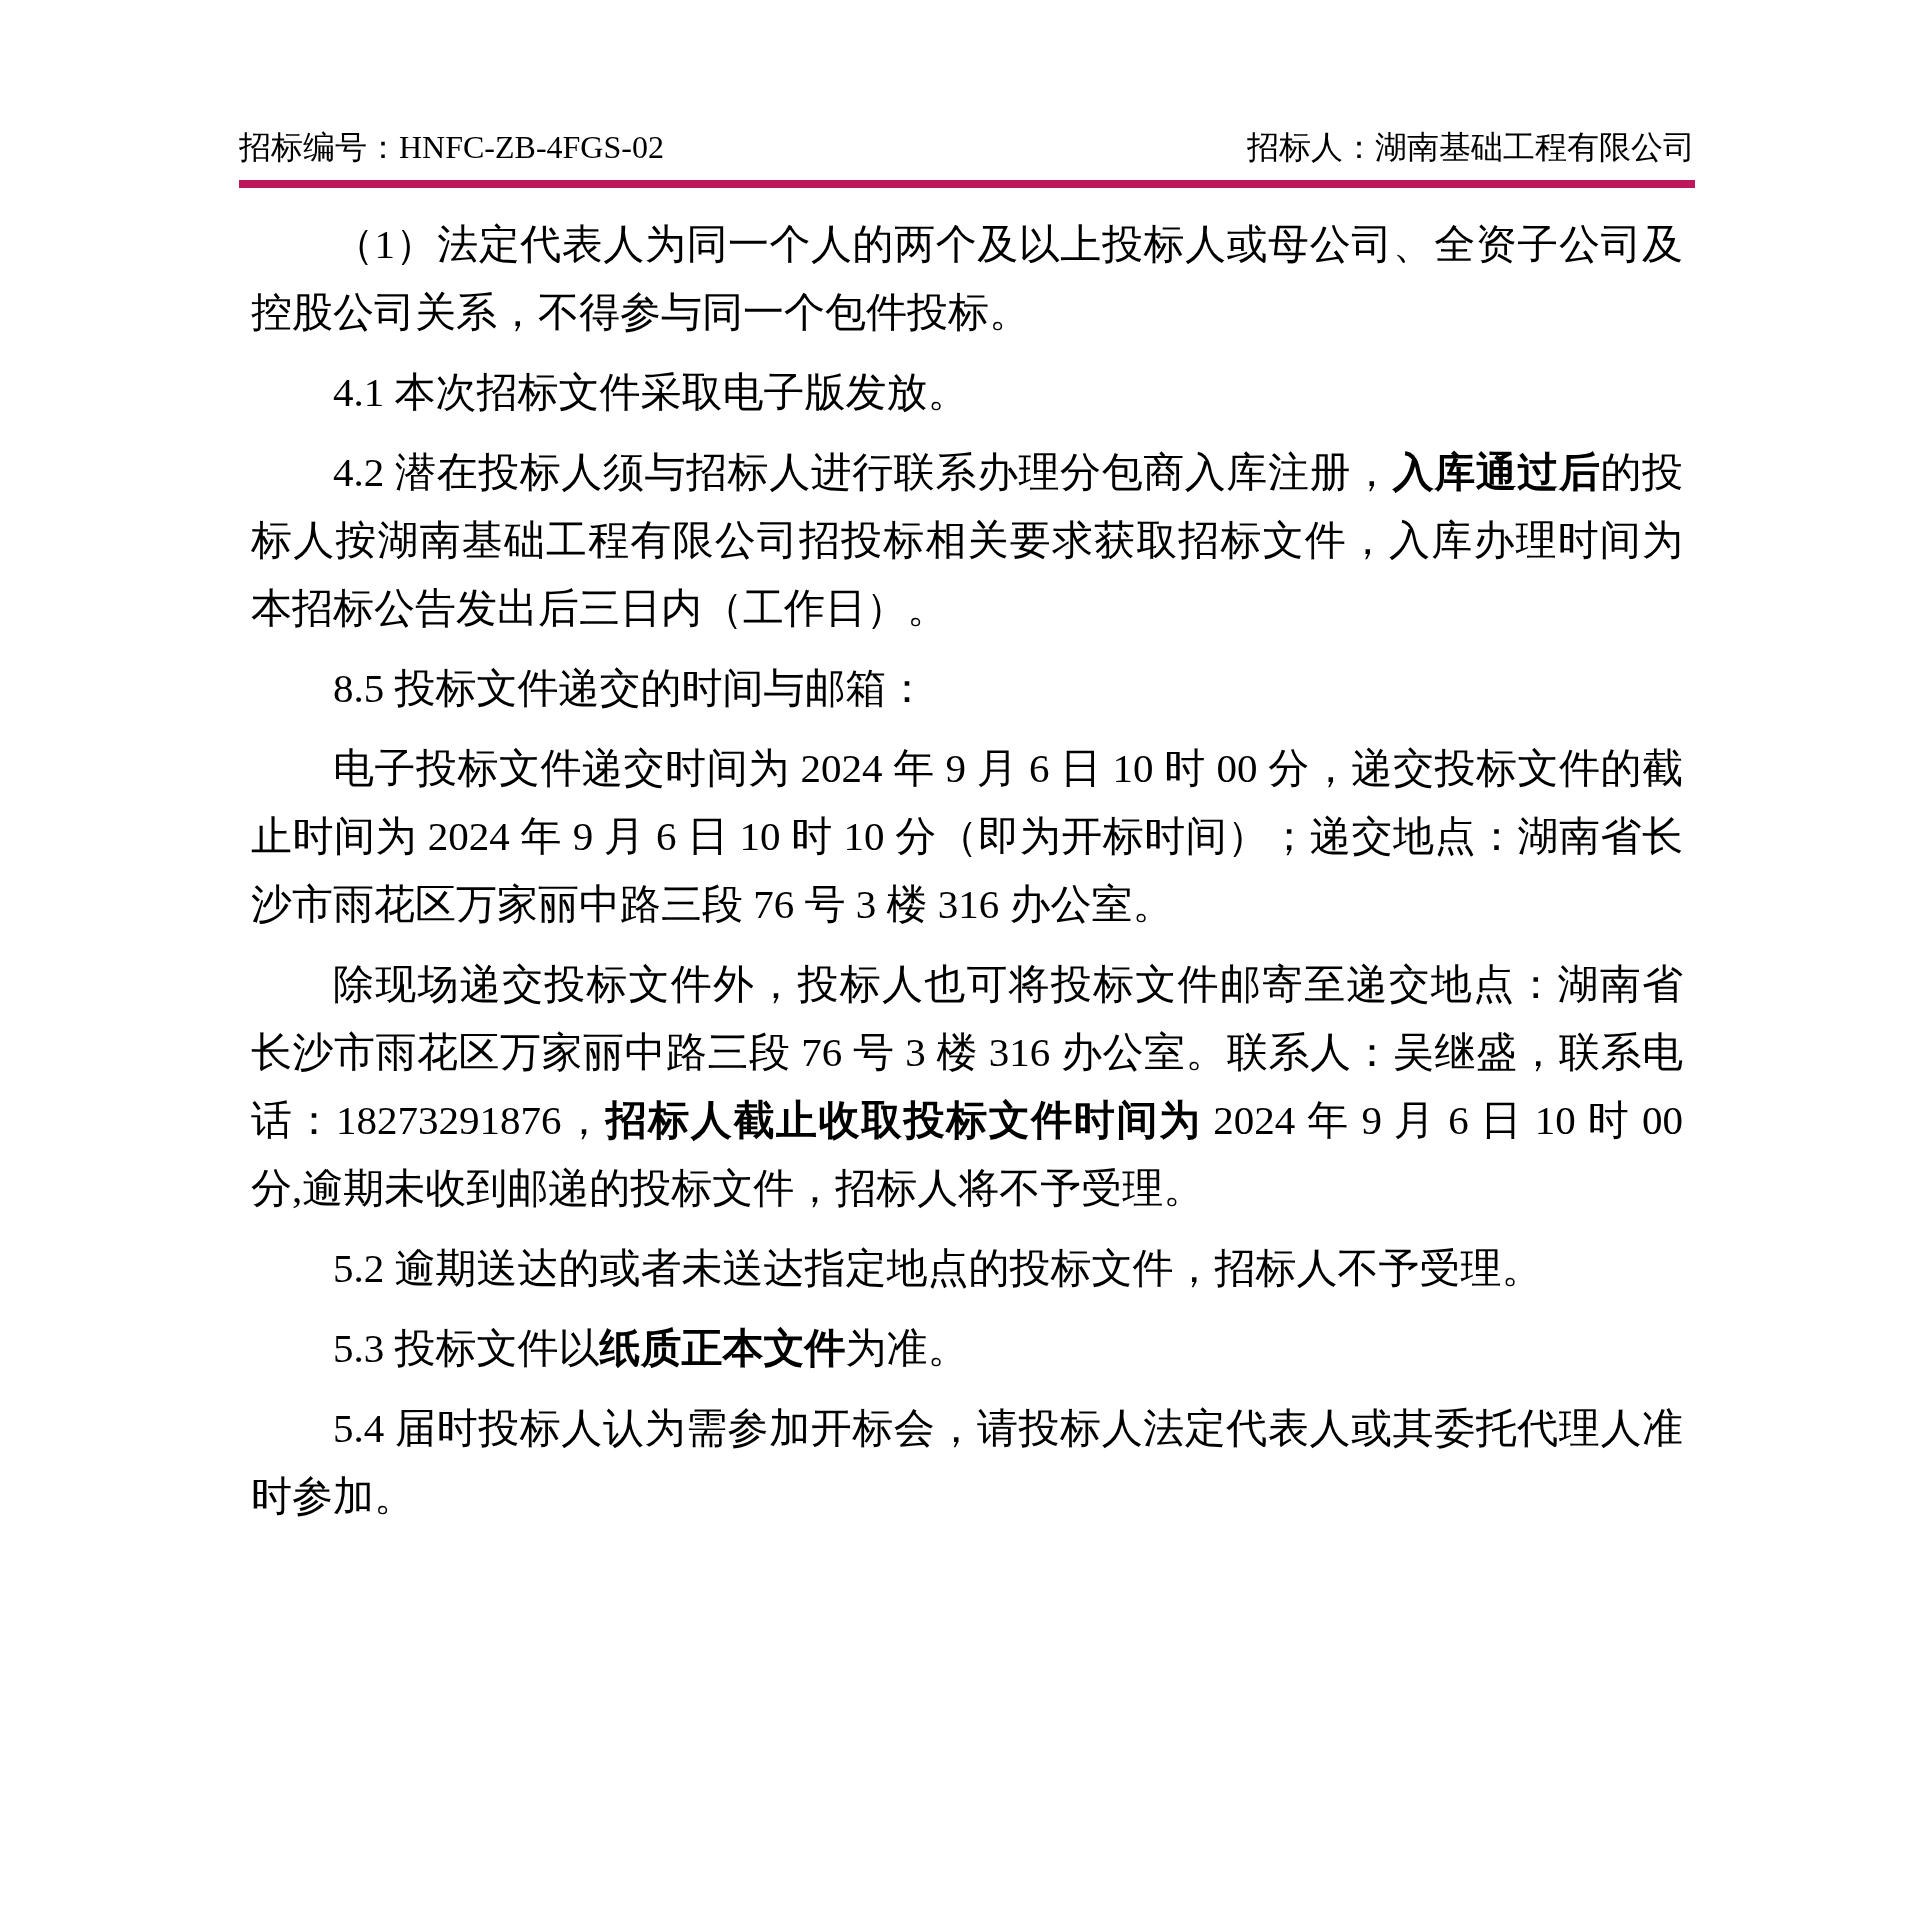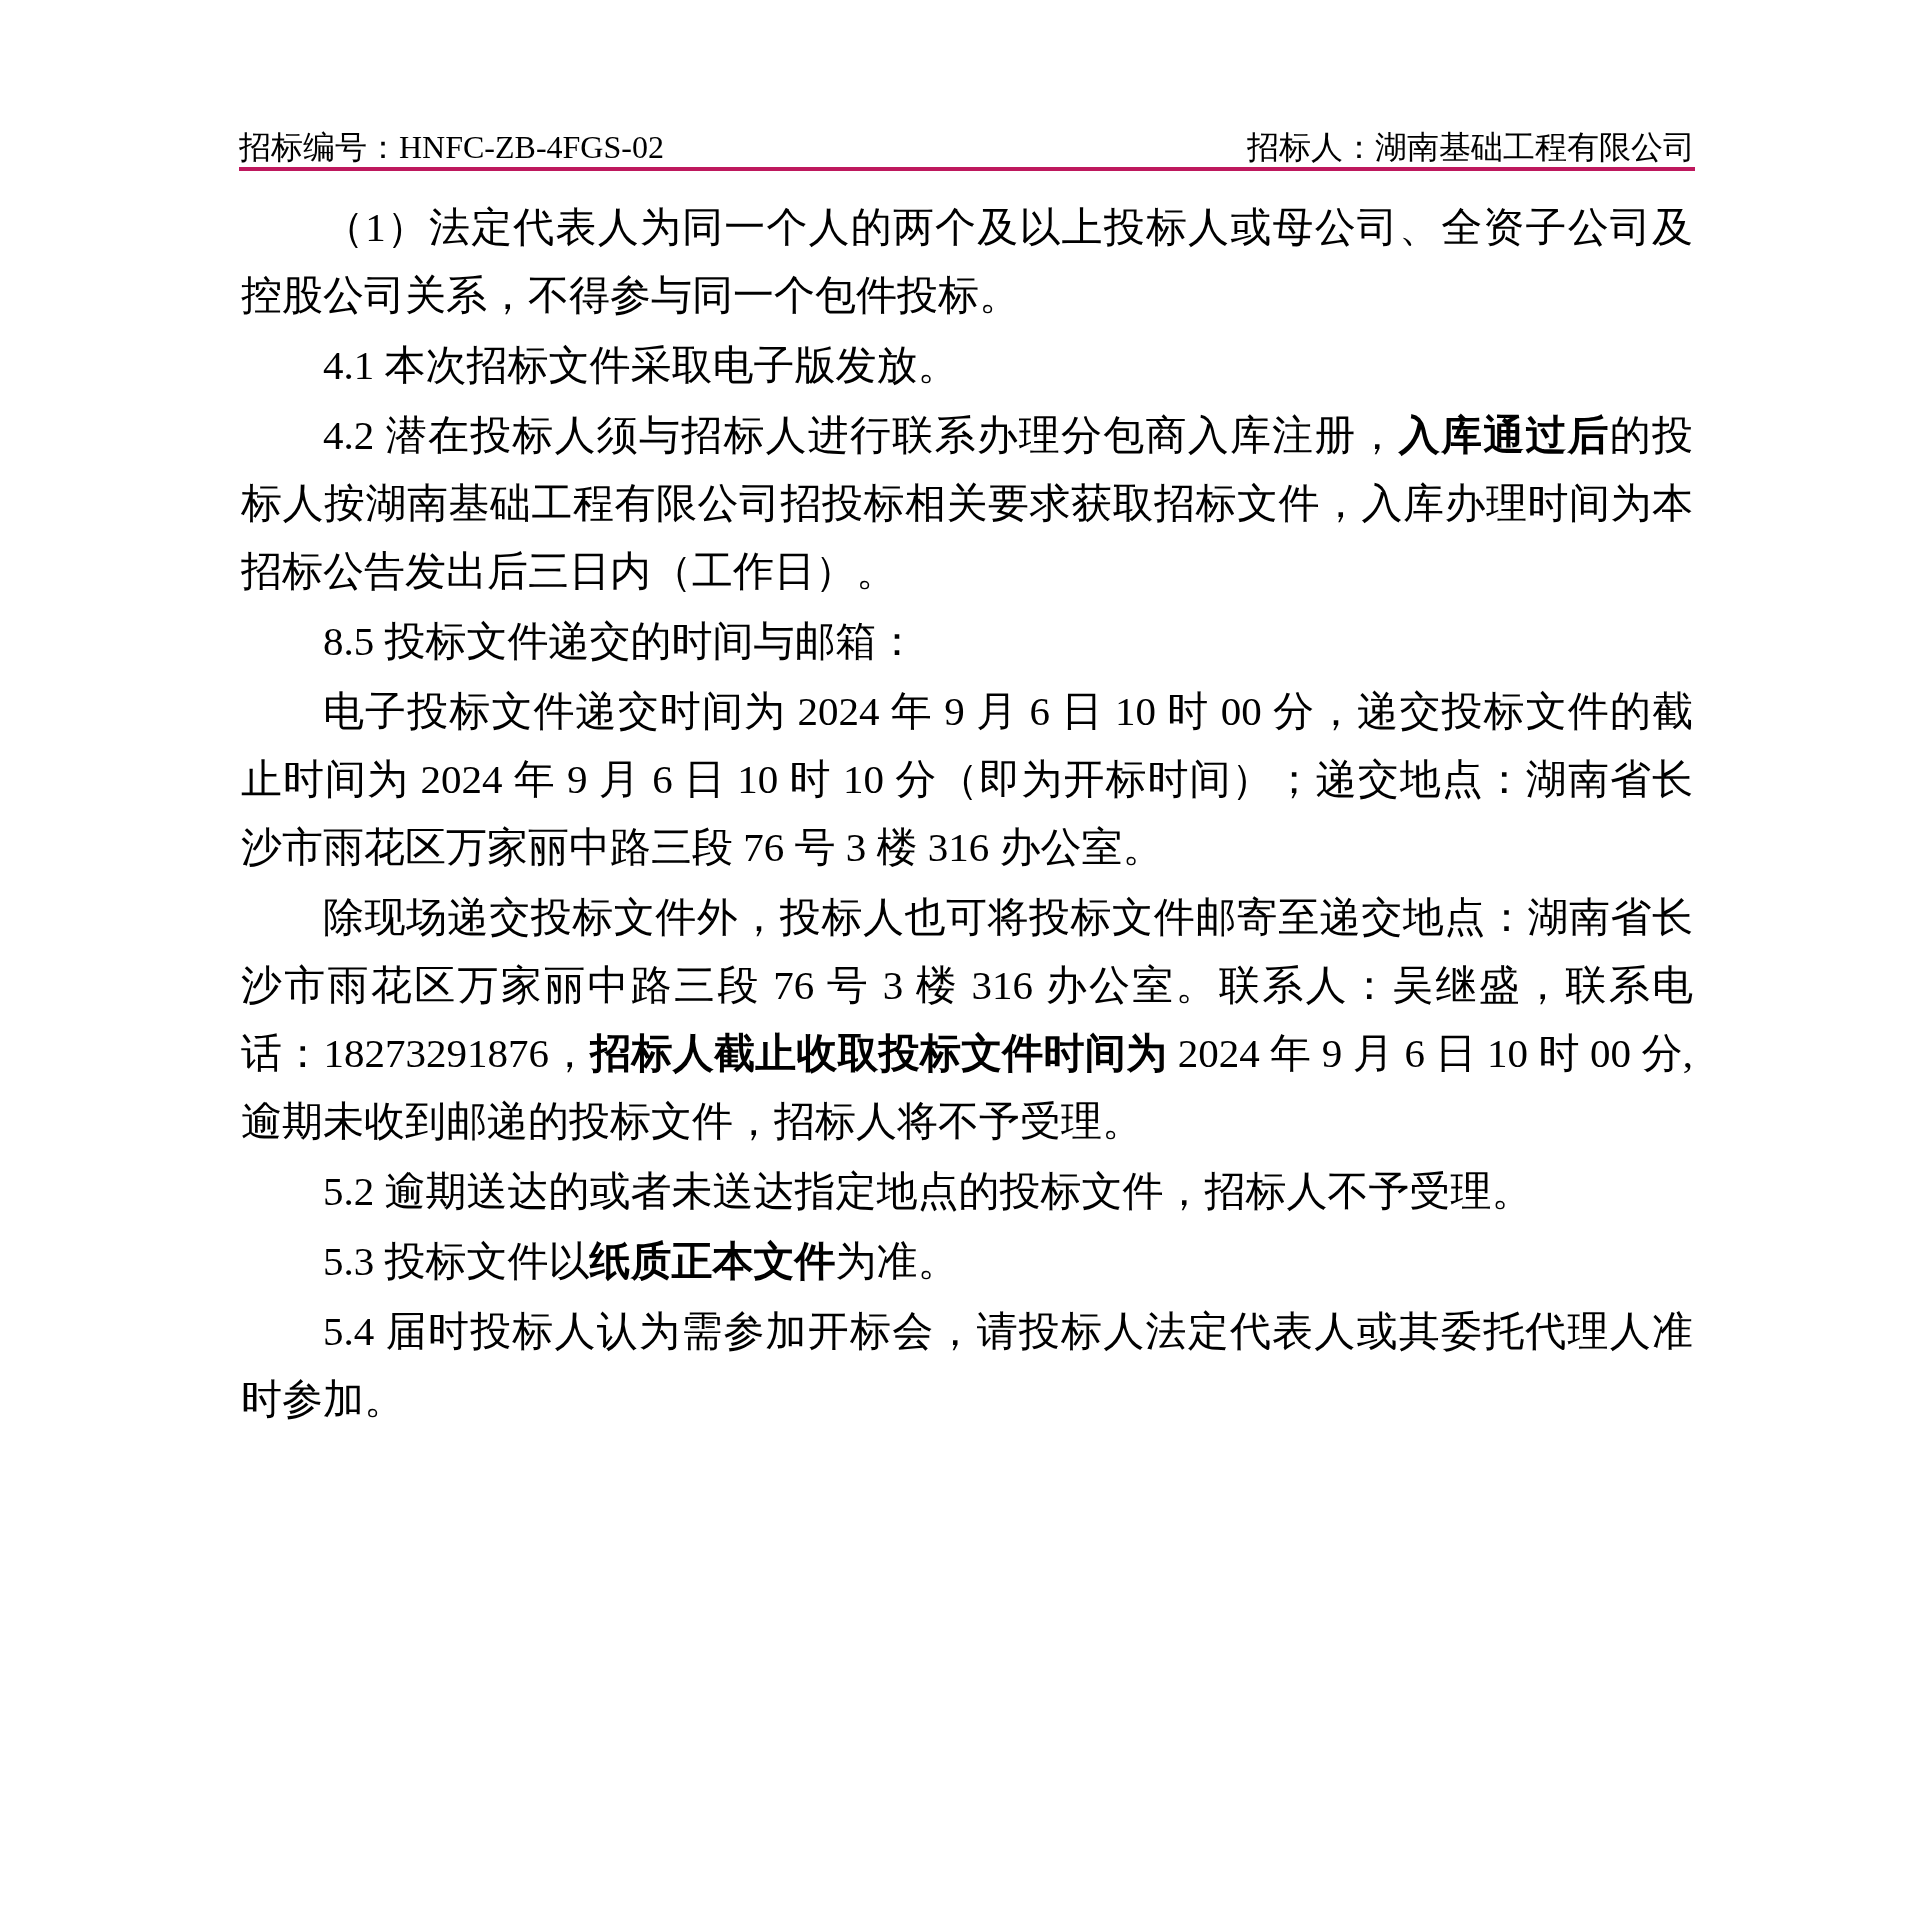--- a/index.html
+++ b/index.html
@@ -16,24 +16,25 @@
     box-sizing: border-box;
     padding: 127px 216px 0 239px;
     font-family: "Liberation Serif", "DejaVu Serif", serif;
   }
   .doc-header {
     display: flex;
     justify-content: space-between;
     align-items: flex-end;
     font-size: 32px;
     line-height: 1.25;
-    border-bottom: 4px solid #be185d;
+    padding-bottom: 13px;
+    border-bottom: 8px solid #be185d;
   }
   p.body {
-    margin: 2px;
+    margin: 12px;
     font-size: 41px;
     line-height: 68px;
     text-align: justify;
     text-justify: inter-ideograph;
   }
   p.indent { text-indent: 2em; }
   p.first { margin-top: 21.6px; }
   h2.sec {
     margin: 65px 0 24px 0;
     font-size: 56px;

